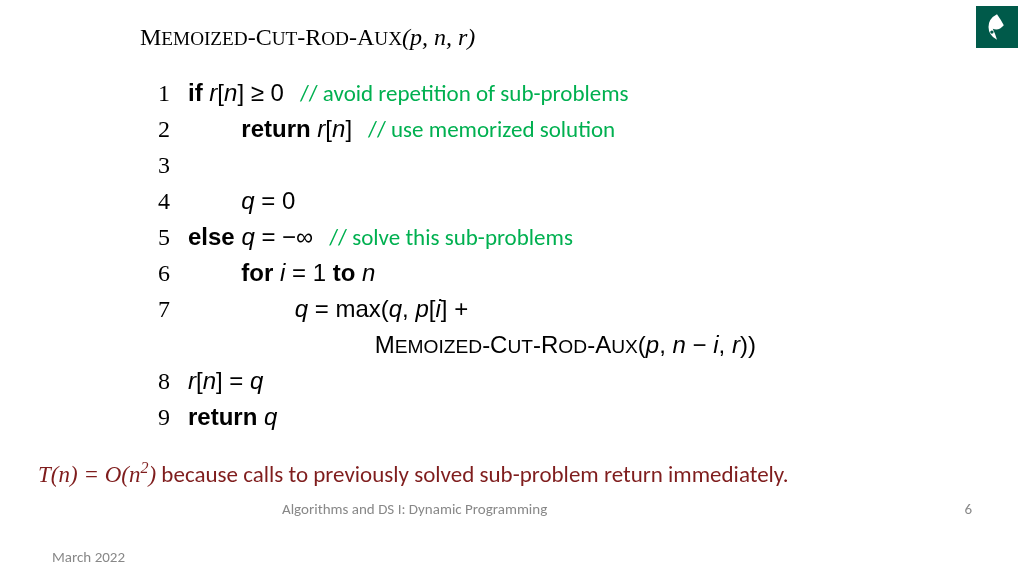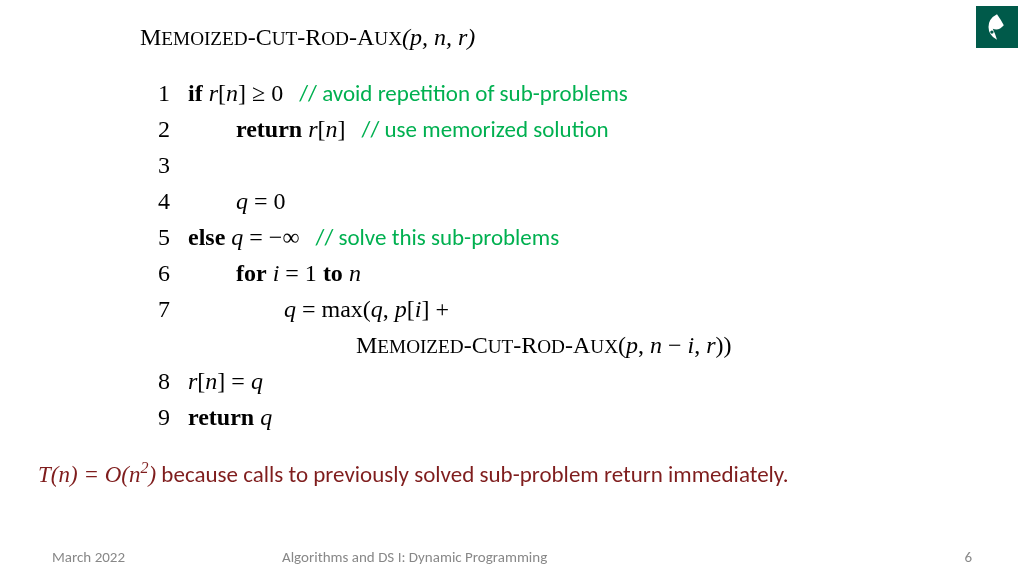--- a/index.html
+++ b/index.html
@@ -46,21 +46,21 @@
       display: flex;
       align-items: baseline;
     }
     .lineno {
       width: 30px;
       text-align: right;
       margin-right: 18px;
       flex-shrink: 0;
     }
     .code {
-      font-family: Liberation Serif, serif;
+      font-family: Liberation Sans, sans-serif;
       white-space: pre;
     }
     .kw { font-weight: bold; }
     .var { font-style: italic; }
     .comment {
       color: #00b050;
       font-family: Calibri, Arial, sans-serif;
       font-size: 23px;
       margin-left: 16px;
     }
@@ -83,21 +83,21 @@
       position: absolute;
       bottom: 10px;
       left: 0;
       right: 0;
       display: flex;
       font-family: Calibri, Arial, sans-serif;
       font-size: 15px;
       color: #888;
       padding: 0 52px;
     }
-    .footer-left { flex: 1; text-align: left; }
+    .footer-left { flex: 1; text-align: left; margin-top: 48px; }
     .footer-center { flex: 2; }
     .footer-right { flex: 1; text-align: right; }
     sup { font-size: 0.7em; }
   </style>
 </head>
 <body>
 
 <div class="logo">
   <svg viewBox="0 0 40 40">
     <path d="M 20 5 Q 10 10 10 20 Q 10 30 20 35 Q 18 28 15 22 Q 22 25 28 18 Q 25 12 20 5 Z" fill="white"></path>

